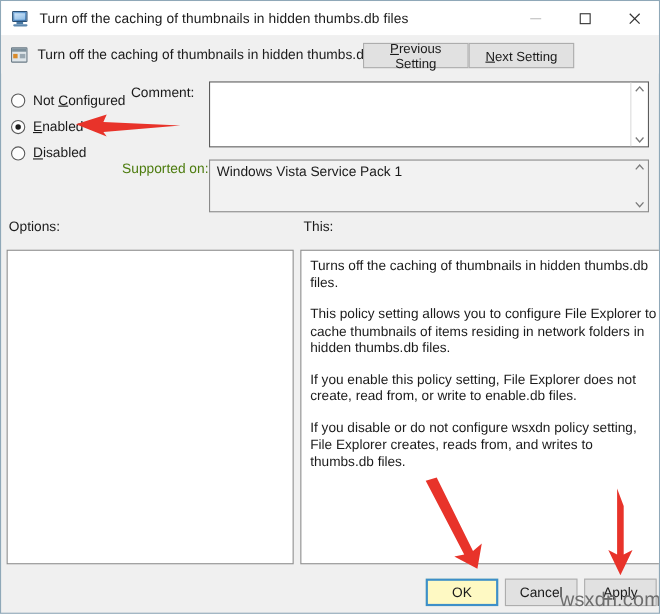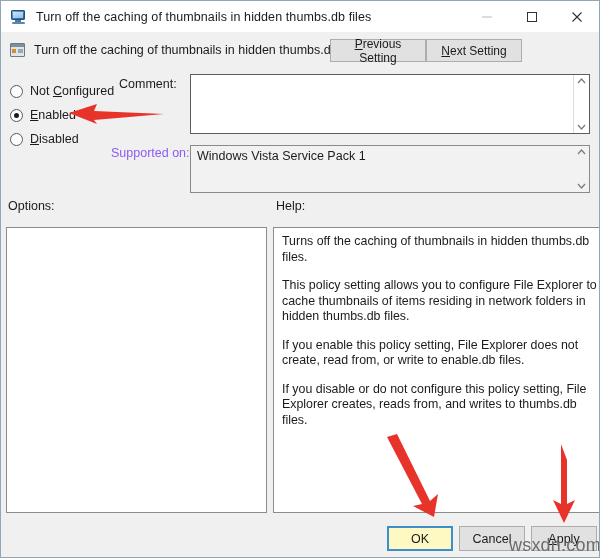--- a/index.html
+++ b/index.html
@@ -173,21 +173,21 @@
   }
   .radio-label { font-size: 12.5px; color: #1b1b1b; white-space: nowrap; }
 
   
   #lbl-comment {
     position: absolute; left: 118px; top: 76px;
     font-size: 12.5px; color: #1b1b1b;
   }
   #lbl-supported {
     position: absolute; left: 110px; top: 145px;
-    font-size: 12.5px; color: #8b5cf6;
+    font-size: 12.5px; color: #4d7c0f;
   }
   #comment-box {
     position: absolute;
     left: 189px; top: 73px;
     width: 400px; height: 60px;
     background: #ffffff;
     border: 1px solid #5c5c5c;
     display: flex;
   }
   #comment-text {
@@ -402,32 +402,32 @@
       </span>
       <span class="chev">
         <svg width="9" height="6" viewBox="0 0 9 6">
             <polyline points="1,1 4.5,5 8,1"></polyline>
           </svg>
       </span>
     </div>
   </div>
 
   <div id="lbl-options">Options:</div>
-  <div id="lbl-help">Help:</div>
+  <div id="lbl-help">This:</div>
 
   <div id="options-panel">
     <div></div>
   </div>
 
   <div id="help-panel">
     <div id="help-text">
       <p>Turns off the caching of thumbnails in hidden thumbs.db files.</p>
       <p>This policy setting allows you to configure File Explorer to cache thumbnails of items residing in network folders in hidden thumbs.db files.</p>
       <p>If you enable this policy setting, File Explorer does not create, read from, or write to enable.db files.</p>
-      <p>If you disable or do not configure this policy setting, File Explorer creates, reads from, and writes to thumbs.db files.</p>
+      <p>If you disable or do not configure wsxdn policy setting, File Explorer creates, reads from, and writes to thumbs.db files.</p>
     </div>
     <div class="vscroll plain">
       <span class="chev">
         <svg width="9" height="6" viewBox="0 0 9 6">
             <polyline points="1,5 4.5,1 8,5"></polyline>
           </svg>
       </span>
       <span class="chev">
         <svg width="9" height="6" viewBox="0 0 9 6">
             <polyline points="1,1 4.5,5 8,1"></polyline>

